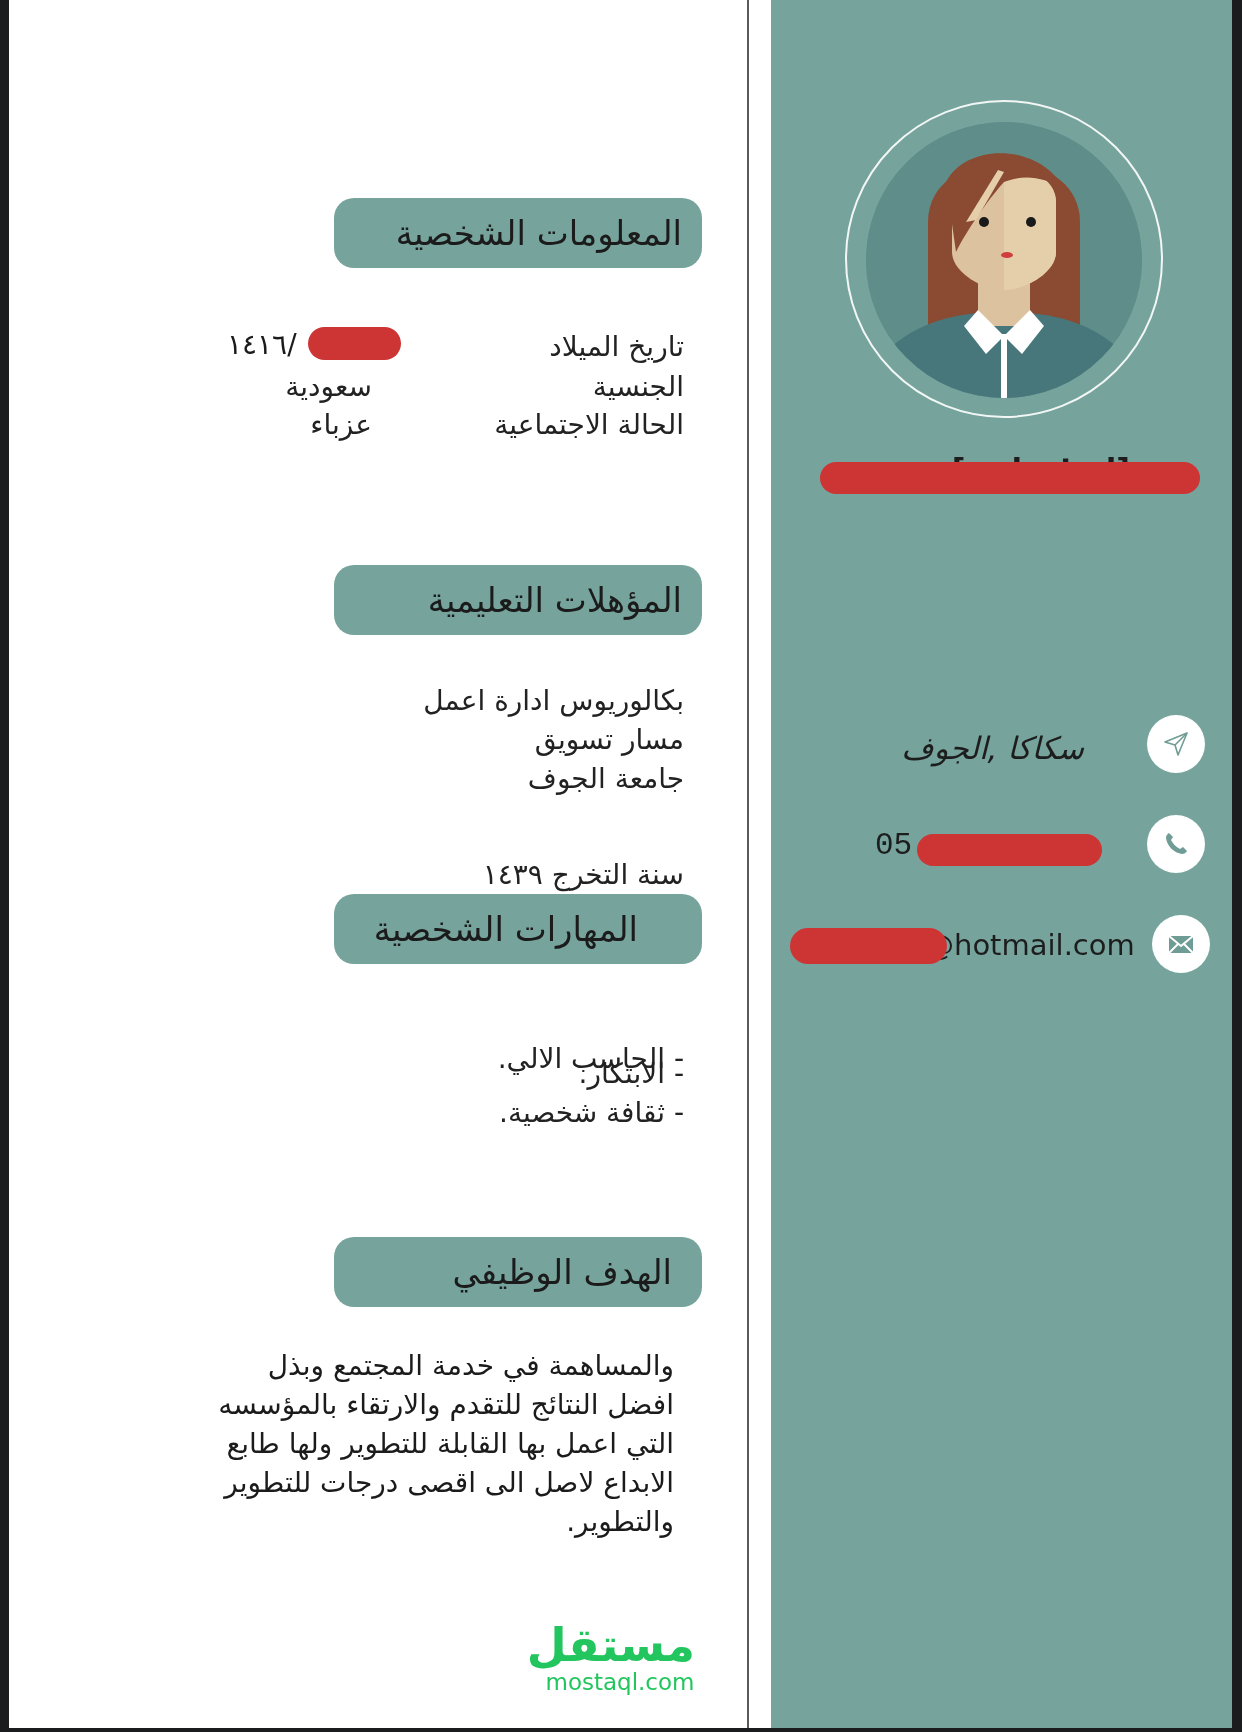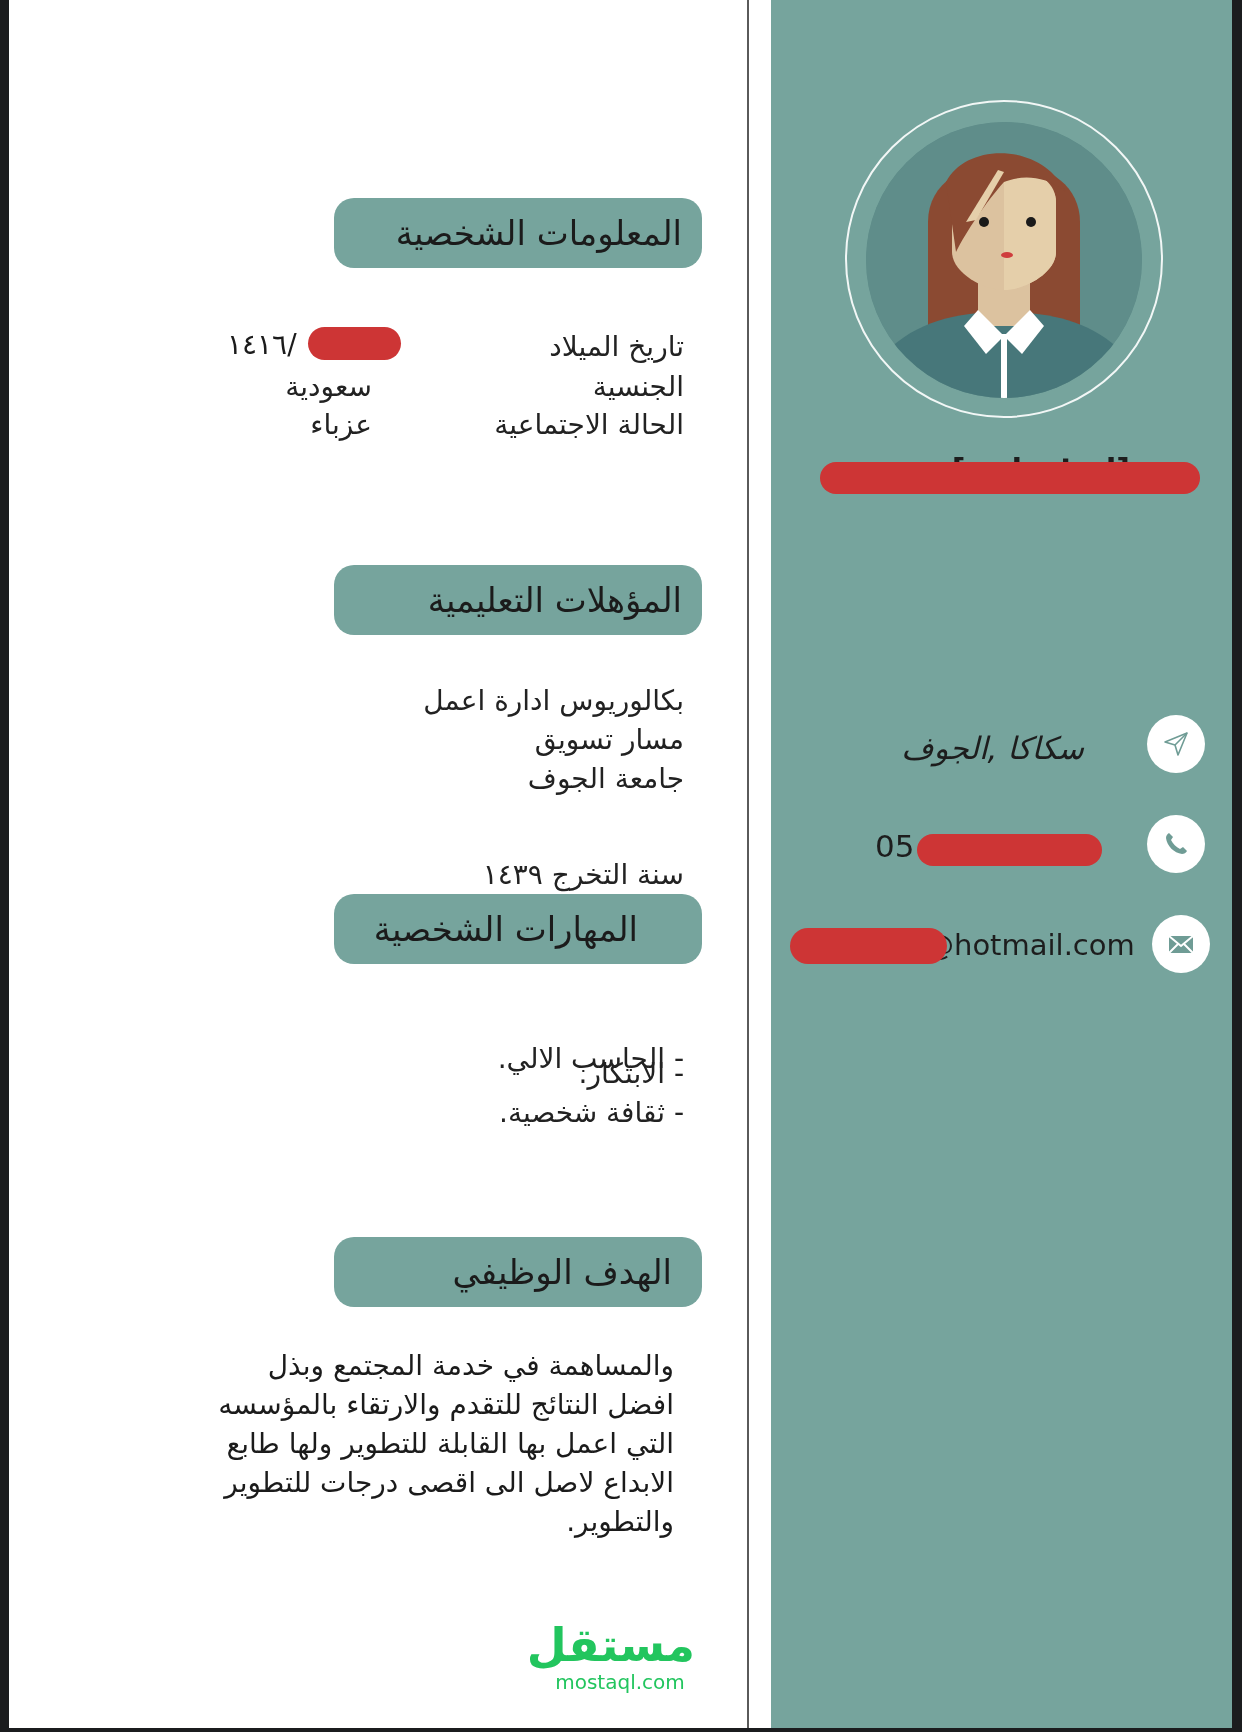--- a/index.html
+++ b/index.html
@@ -70,21 +70,21 @@
     position:absolute; right:568px; top:1346px; width:560px;
     font-size:28px; line-height:39px; direction:rtl; text-align:right; color:#1b1b1b;
   }
   .obj div { white-space:nowrap; }
 
   .watermark {
     position:absolute; left:545px; top:1620px; width:150px; text-align:center;
     color:#22c55e;
   }
   .wm-ar { font-size:46px; font-weight:bold; line-height:50px; direction:rtl; }
-  .wm-en { font-size:20px; line-height:24px; }
+  .wm-en { font-size:23px; line-height:24px; }
 </style>
 </head>
 <body>
 
 <div class="page"></div>
 <div class="divider"></div>
 <div class="sidebar"></div>
 
 <div class="avatar-ring"></div>
 <div class="avatar">
@@ -124,21 +124,21 @@
       <path d="M15 17 L27 5" stroke="#6f9c95" stroke-width="1.6"></path>
     </svg>
 </div>
 <div class="contact-text rtl" style="right:158px; top:730px;">سكاكا ,الجوف</div>
 
 <div class="contact-icon" style="left:1147px; top:815px;">
   <svg viewBox="0 0 32 32">
       <path d="M9 5 C7 6 6 8 6 10 C7 18 14 25 22 26 C24 26 26 25 27 23 L23 19 L20 21 C16 19 13 16 11 12 L13 9 Z" fill="#6f9c95"></path>
     </svg>
 </div>
-<div class="contact-text" style="left:875px; top:828px;">05</div>
+<div class="contact-text" style="left:875px; top:828px;font-family:Liberation Mono, monospace;">05</div>
 <div class="redact" style="left:917px; top:834px; width:185px; height:32px;"></div>
 
 <div class="contact-icon" style="left:1152px; top:915px;">
   <svg viewBox="0 0 32 32">
       <rect x="4" y="8" width="24" height="17" fill="#6f9c95"></rect>
       <path d="M4 8 L16 18 L28 8" fill="none" stroke="#ffffff" stroke-width="2"></path>
       <path d="M4 25 L13 16 M28 25 L19 16" stroke="#ffffff" stroke-width="2"></path>
     </svg>
 </div>
 <div class="contact-text" style="left:925px; top:928px; font-size:29px;">@hotmail.com</div>

